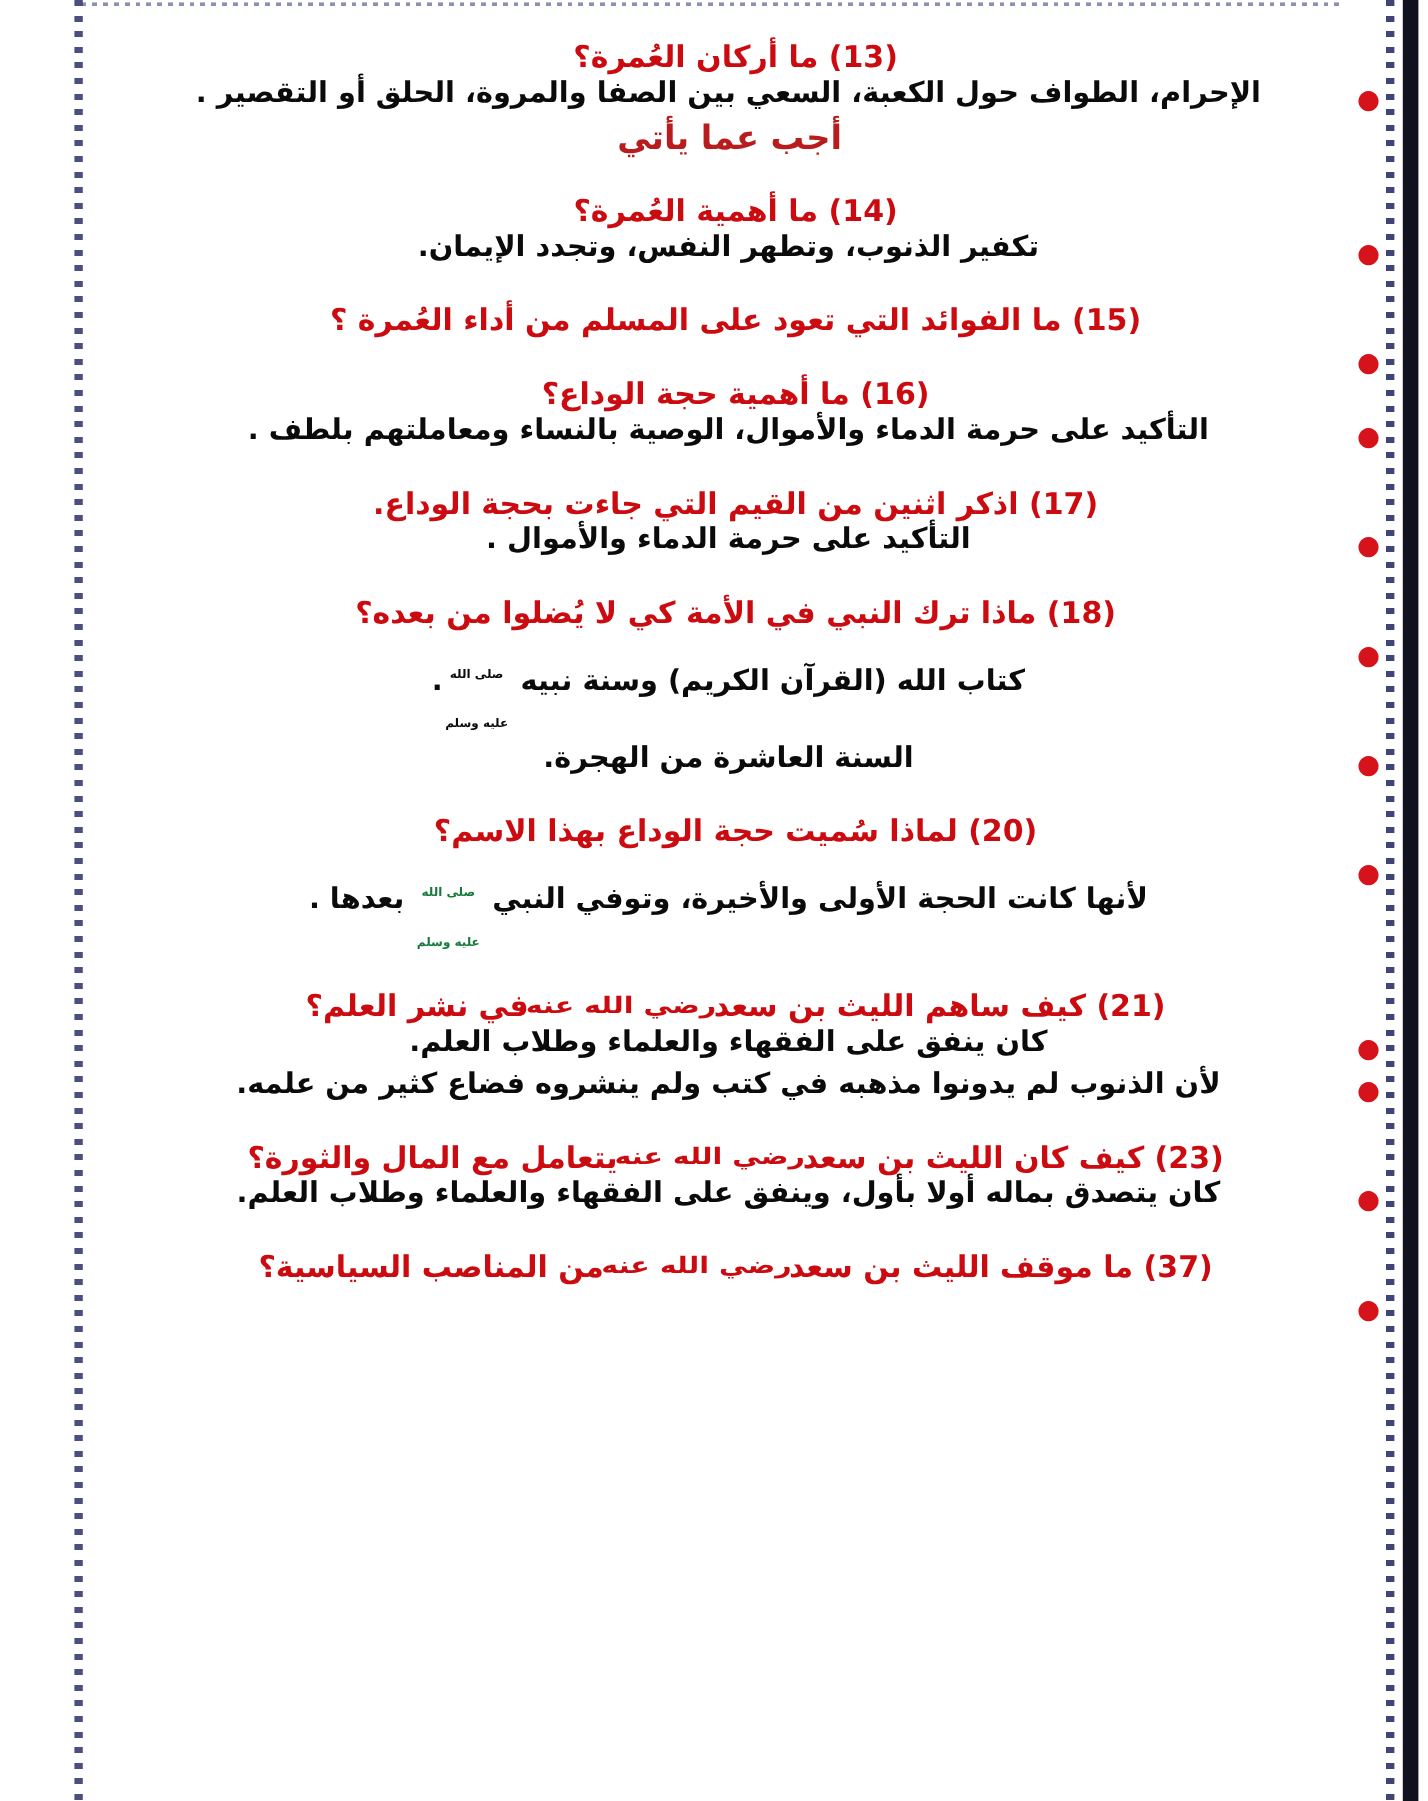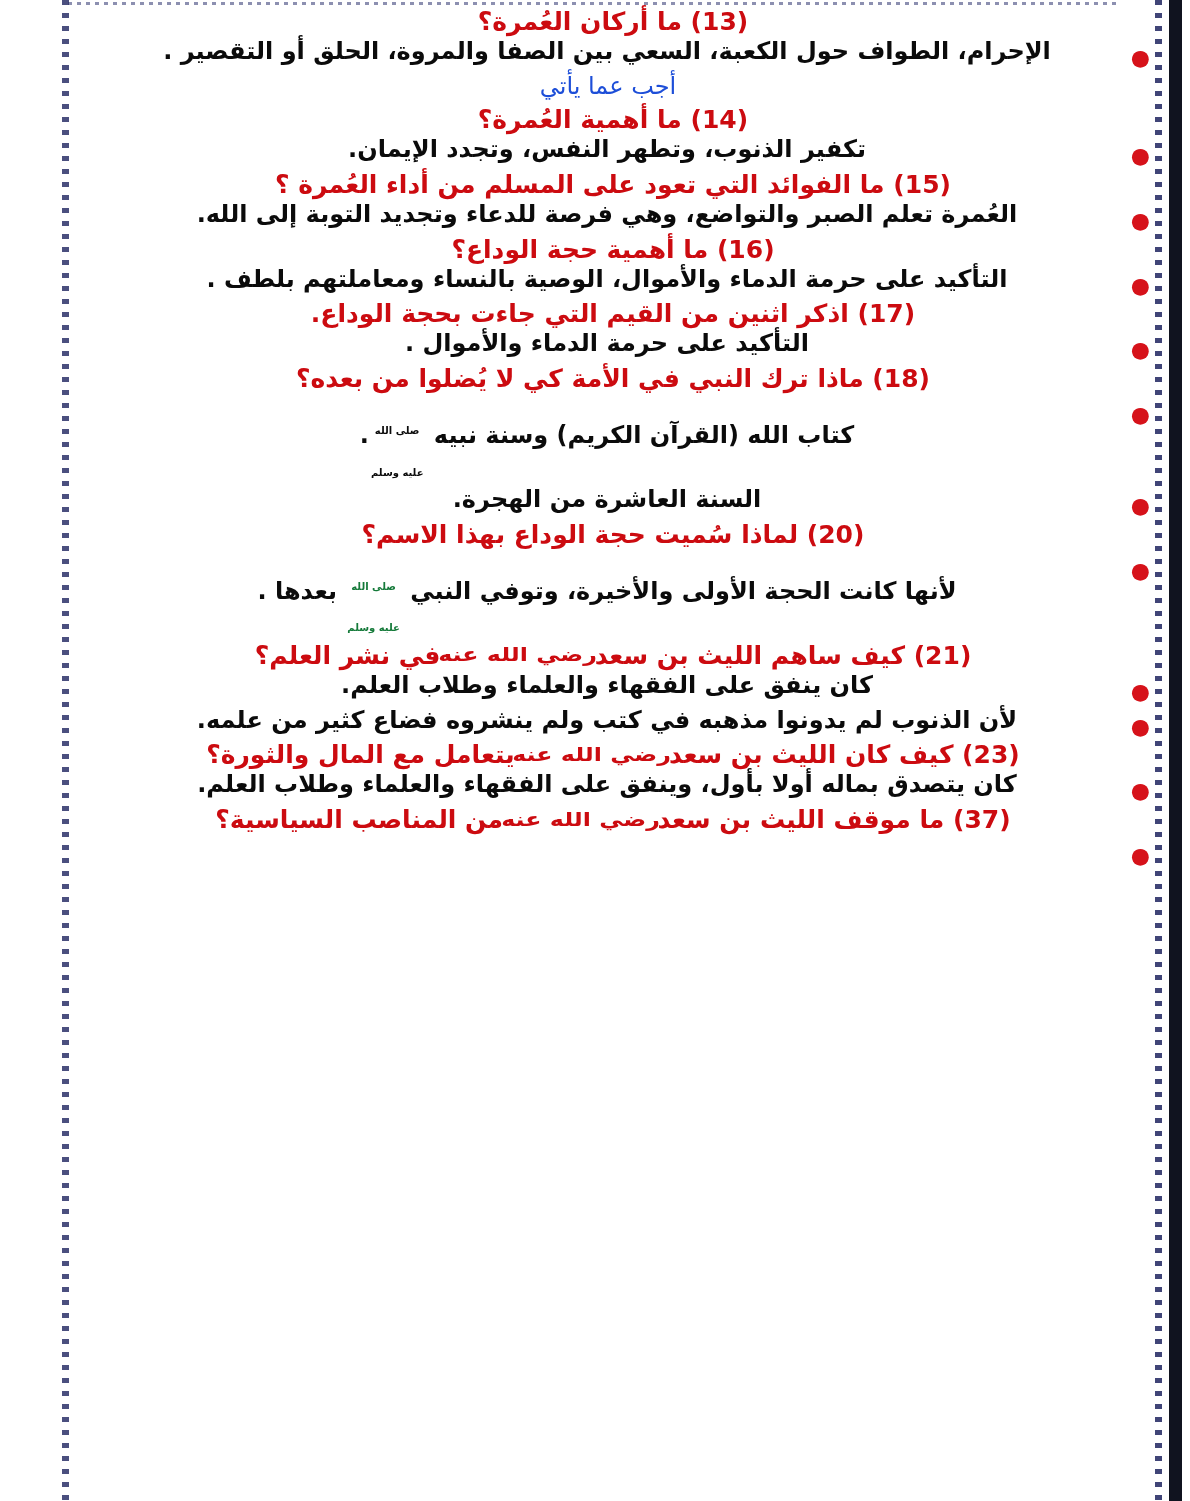--- a/index.html
+++ b/index.html
@@ -89,27 +89,28 @@
   
   .question {
     color: #CC0B10;
     font-weight: bold;
     font-size: 25px;
     letter-spacing: 0px;
     text-align: center;
     padding-right: 6px;
     padding-left: 6px;
     margin-bottom: 2px;
+    margin-top: 26px;
   }
 
   
   .heading {
-    color: #1d4ed8;
-    font-weight: normal;
-    font-size: 24px;
+    color: #b91c1c;
+    font-weight: bold;
+    font-size: 28px;
     text-align: center;
     padding-right: 10px;
   }
 
   
   .answer {
     color: #0b0b0b;
     font-weight: bold;
     font-size: 24px;
     text-align: center;
@@ -189,21 +190,21 @@
 
     <div class="line question">(14) ما أهمية العُمرة؟</div>
     <div class="line answer">
       <span class="bullet">●</span><span>تكفير الذنوب، وتطهر النفس، وتجدد الإيمان.</span>
     </div>
 
     <div class="spacer-sm"></div>
 
     <div class="line question">(15)  ما الفوائد التي تعود على المسلم من أداء العُمرة ؟</div>
     <div class="line answer">
-      <span class="bullet">●</span><span>العُمرة  تعلم الصبر والتواضع، وهي فرصة للدعاء وتجديد التوبة إلى الله.</span>
+      <span class="bullet">●</span>
     </div>
 
     <div class="spacer-sm"></div>
 
     <div class="line question">(16) ما أهمية حجة الوداع؟</div>
     <div class="line answer">
       <span class="bullet">●</span><span>التأكيد على حرمة الدماء والأموال، الوصية بالنساء ومعاملتهم بلطف .</span>
     </div>
 
     <div class="spacer-sm"></div>

